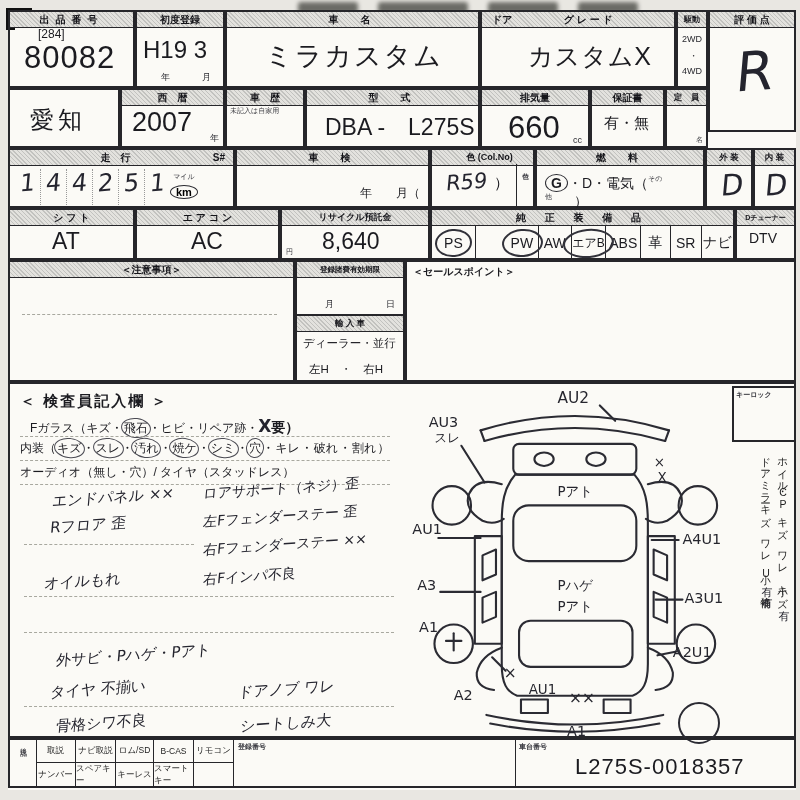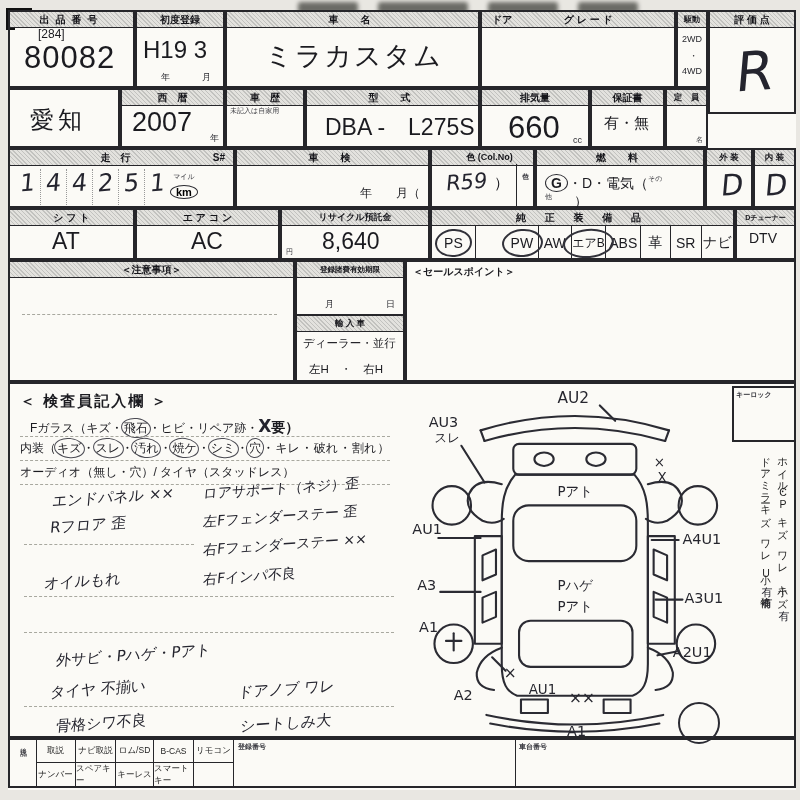--- a/index.html
+++ b/index.html
@@ -60,30 +60,31 @@
     <div class="hdr hdrsp">車　名</div>
     <div class="val" style="left:38px;top:26px;font-size:27px;letter-spacing:2px;">ミラカスタム</div>
   </div>
 
   <div class="cell" style="left:472px;top:0;width:196px;height:78px;">
     <div class="hdr" style="display:flex;justify-content:space-between;padding:1px 10px;">
       <span>ドア</span>
       <span>グ レ ー ド</span>
       <span></span>
     </div>
+    <div class="val" style="left:46px;top:28px;font-size:25px;letter-spacing:1px;">カスタムX</div>
   </div>
 
   <div class="cell" style="left:668px;top:0;width:32px;height:78px;">
     <div class="hdr" style="font-size:8px;letter-spacing:0;">駆動</div>
     <div class="val small" style="left:4px;top:22px;">2WD</div>
     <div class="val small" style="left:11px;top:38px;">・</div>
     <div class="val small" style="left:4px;top:54px;">4WD</div>
   </div>
 
-  <div class="cell" style="left:700px;top:0;width:88px;height:104px;">
+  <div class="cell" style="left:700px;top:0;width:88px;height:122px;">
     <div class="hdr">評 価 点</div>
     <div class="val hw" style="left:26px;top:28px;font-size:54px;"><span class="sk">R</span></div>
   </div>
 
   <div class="cell" style="left:0;top:78px;width:112px;height:60px;">
     <div class="val" style="left:20px;top:14px;font-size:24px;letter-spacing:4px;">愛知</div>
   </div>
 
   <div class="cell" style="left:112px;top:78px;width:105px;height:60px;">
     <div class="hdr">西　暦</div>
@@ -383,16 +384,17 @@
         <div style="width:38px;border-bottom:none;">キーレス</div>
         <div style="width:40px;border-bottom:none;">スマートキー</div>
         <div style="width:40px;border-bottom:none;border-right:1.6px solid #26262a;"></div>
       </div>
     </div>
     <div style="position:absolute;left:224px;top:0;width:281px;height:46px;border-right:1.6px solid #26262a;">
       <div class="tiny" style="font-weight:bold;padding:2px 4px;">登録番号</div>
     </div>
     <div style="position:absolute;left:505px;top:0;width:281px;height:46px;">
       <div class="tiny" style="font-weight:bold;padding:2px 4px;">車台番号</div>
+      <div class="val" style="left:60px;top:14px;font-size:22px;letter-spacing:1px;">L275S-0018357</div>
     </div>
   </div>
 
 </div>
 
 </body></html>

